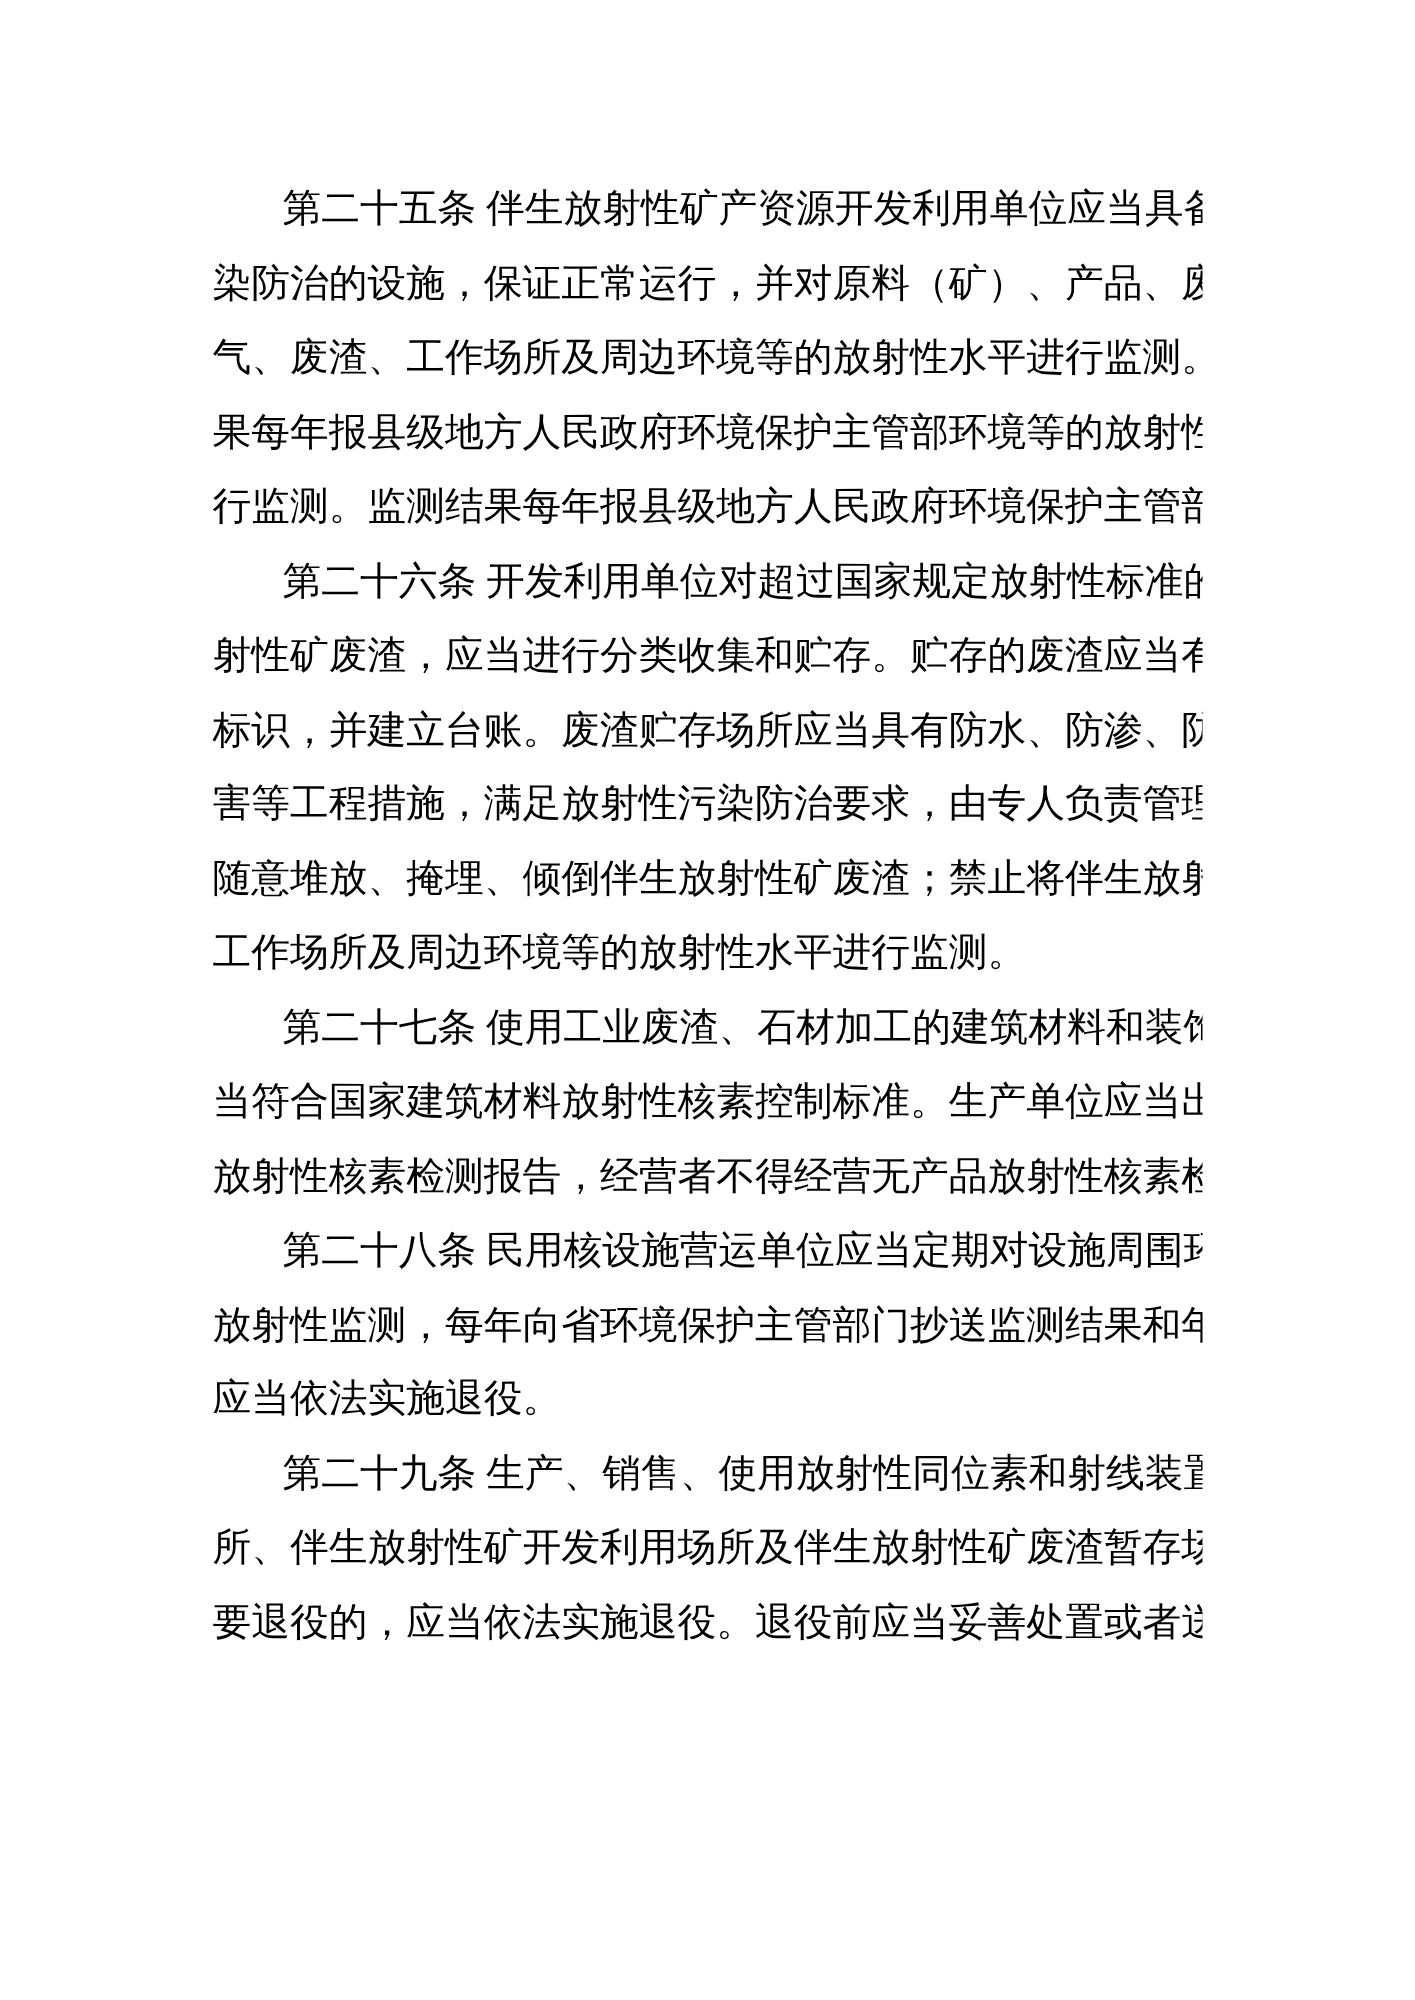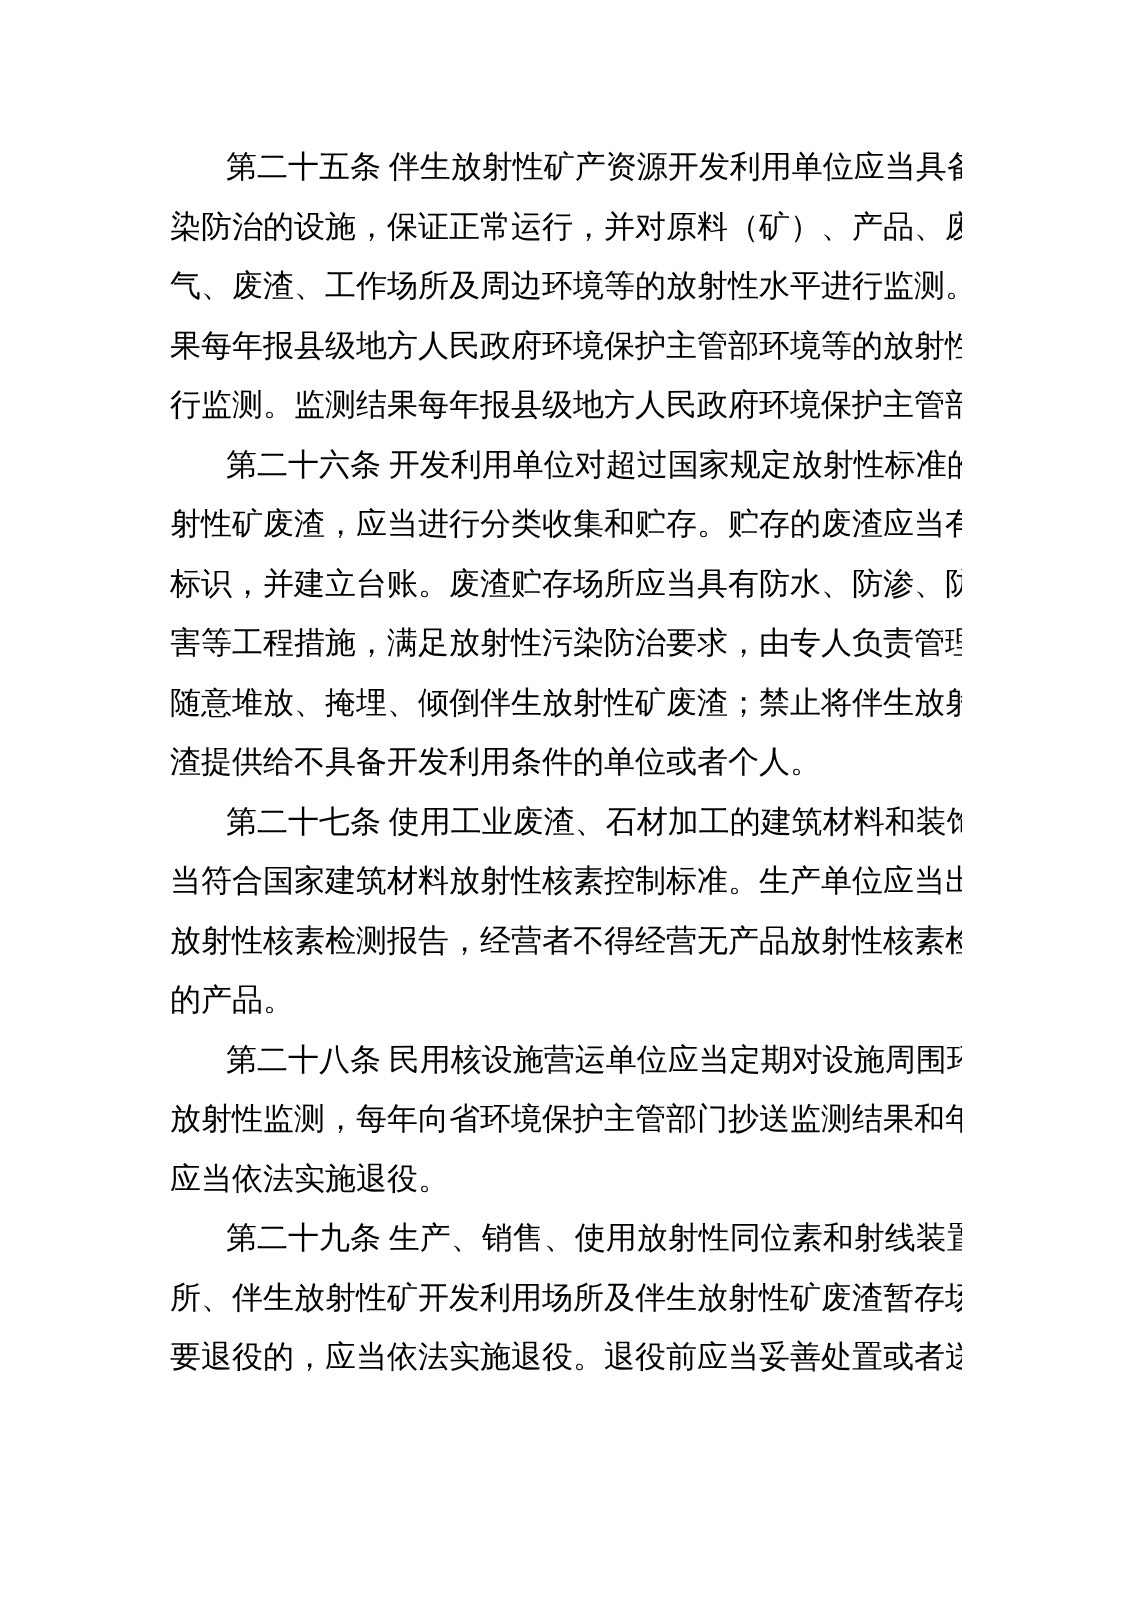--- a/index.html
+++ b/index.html
@@ -57,28 +57,27 @@
       <div class="line">果每年报县级地方人民政府环境保护主管部环境等的放射性水平进</div>
       <div class="line last">行监测。监测结果每年报县级地方人民政府环境保护主管部门。</div>
     </div>
 
     <div class="para">
       <div class="line first">第二十六条 开发利用单位对超过国家规定放射性标准的伴生放</div>
       <div class="line">射性矿废渣，应当进行分类收集和贮存。贮存的废渣应当有包装和</div>
       <div class="line">标识，并建立台账。废渣贮存场所应当具有防水、防渗、防地质灾</div>
       <div class="line">害等工程措施，满足放射性污染防治要求，由专人负责管理。禁止</div>
       <div class="line">随意堆放、掩埋、倾倒伴生放射性矿废渣；禁止将伴生放射性矿废</div>
-      <div class="line last">渣提供给不具备开发利用条件的单位或者个人。</div>
+      <div class="line last">工作场所及周边环境等的放射性水平进行监测。</div>
     </div>
 
     <div class="para">
       <div class="line first">第二十七条 使用工业废渣、石材加工的建筑材料和装饰材料应</div>
       <div class="line">当符合国家建筑材料放射性核素控制标准。生产单位应当出具产品</div>
       <div class="line">放射性核素检测报告，经营者不得经营无产品放射性核素检测报告</div>
-      <div class="line last">的产品。</div>
     </div>
 
     <div class="para">
       <div class="line first">第二十八条 民用核设施营运单位应当定期对设施周围环境开展</div>
       <div class="line">放射性监测，每年向省环境保护主管部门抄送监测结果和年度辐射</div>
       <div class="line last">应当依法实施退役。</div>
     </div>
 
     <div class="para">
       <div class="line first">第二十九条 生产、销售、使用放射性同位素和射线装置的场</div>

